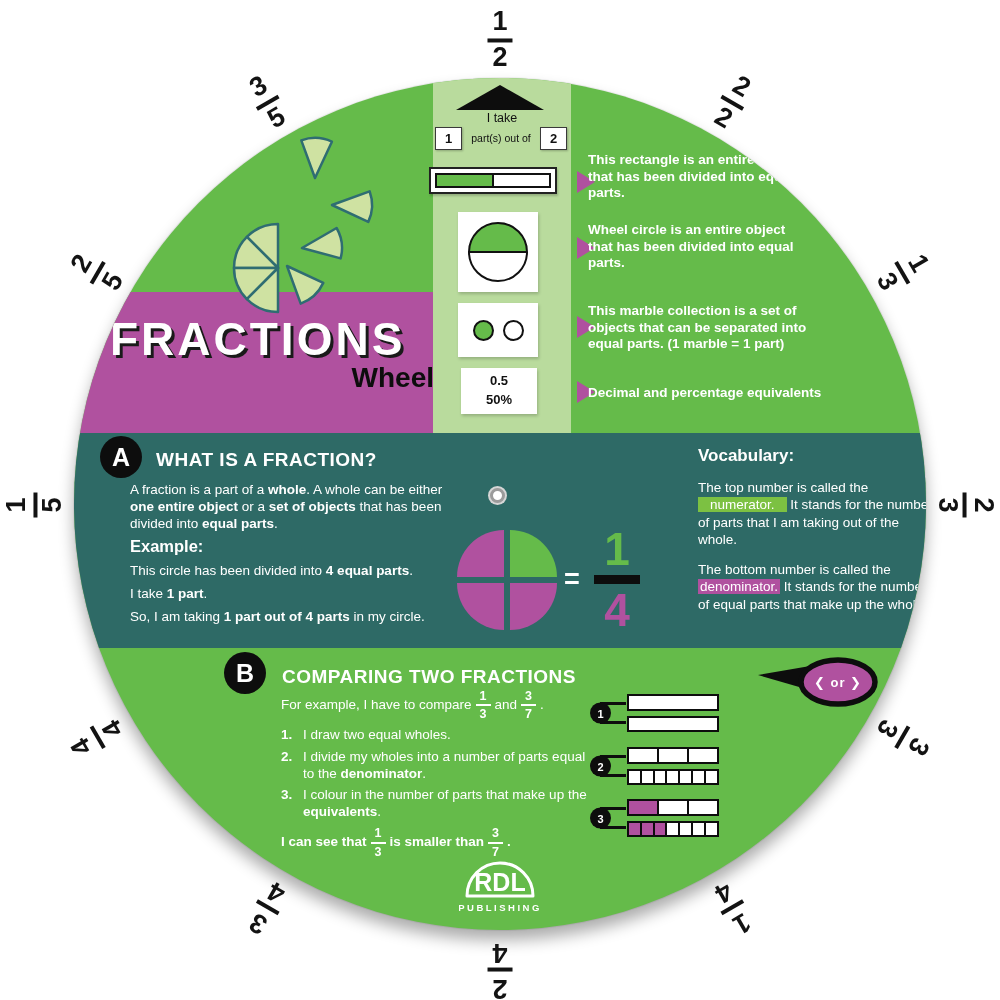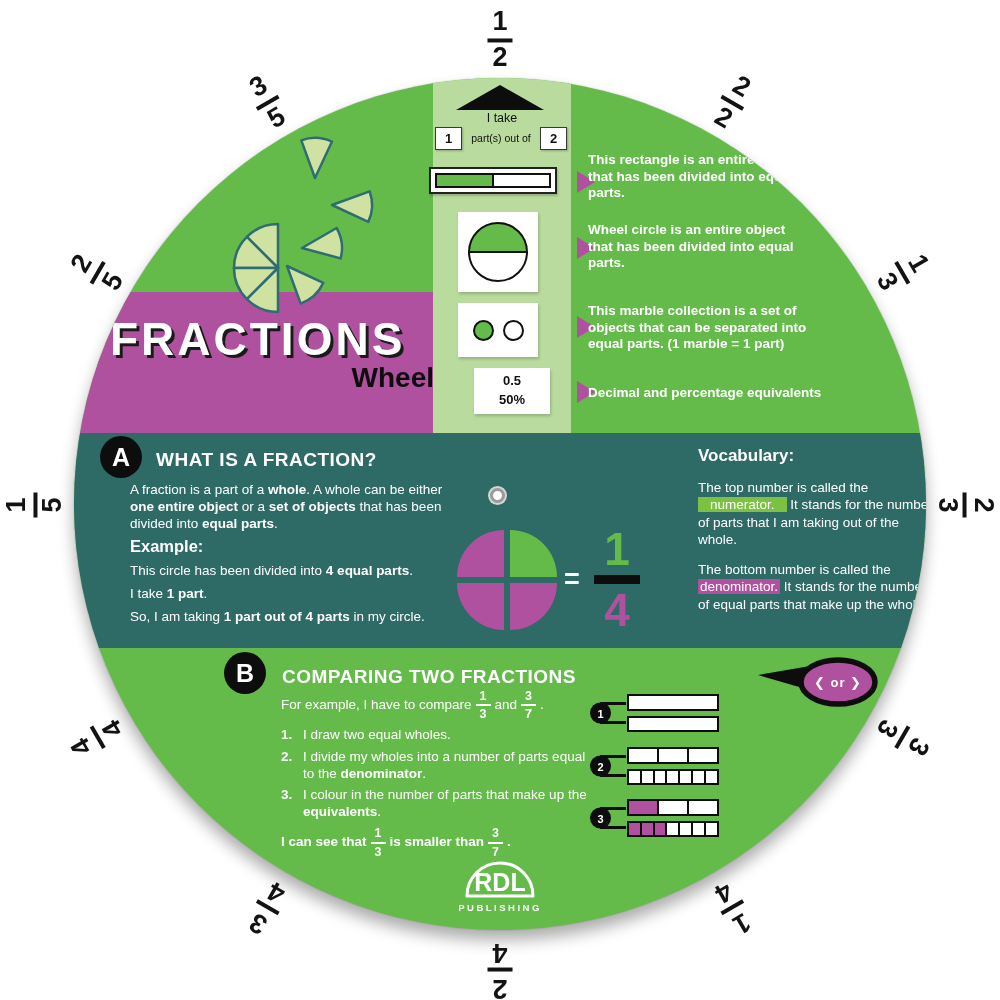--- a/index.html
+++ b/index.html
@@ -48,21 +48,21 @@
     box-shadow:1px 2px 3px rgba(0,0,0,.2);display:flex;align-items:center;justify-content:center;}
   .obj-circle{position:relative;width:60px;height:60px;border-radius:50%;border:2px solid #111;
     background:linear-gradient(to bottom, var(--green) 0 50%, #fff 50% 100%);}
   .obj-circle::after{content:"";position:absolute;left:-1px;right:-1px;top:50%;height:2px;margin-top:-1px;background:#111;}
 
   .obj-marbles{position:absolute;left:384px;top:225px;width:80px;height:54px;background:#fff;
     box-shadow:1px 2px 3px rgba(0,0,0,.2);display:flex;align-items:center;justify-content:center;gap:9px;}
   .marble{width:21px;height:21px;border-radius:50%;border:2px solid #111;background:#fff;}
   .marble.fill{background:var(--green);}
 
-  .obj-decimal{position:absolute;left:400px;top:290px;width:76px;height:46px;background:#fff;
+  .obj-decimal{position:absolute;left:387px;top:290px;width:76px;height:46px;background:#fff;
     box-shadow:1px 2px 3px rgba(0,0,0,.2);display:flex;flex-direction:column;align-items:center;justify-content:center;
     font-size:13px;font-weight:700;color:#111;line-height:1.45;}
 
   
   .pt-arrow{position:absolute;left:503px;width:0;height:0;
     border-top:11px solid transparent;border-bottom:11px solid transparent;border-left:18px solid var(--magenta);}
   .pt-arrow.a1{top:93px;} .pt-arrow.a2{top:159px;} .pt-arrow.a3{top:238px;} .pt-arrow.a4{top:303px;}
   .annot{position:absolute;left:514px;color:#fff;font-weight:700;font-size:13.5px;line-height:1.23;}
   .annot.a1{top:74px;width:212px;}
   .annot.a2{top:144px;width:218px;}

